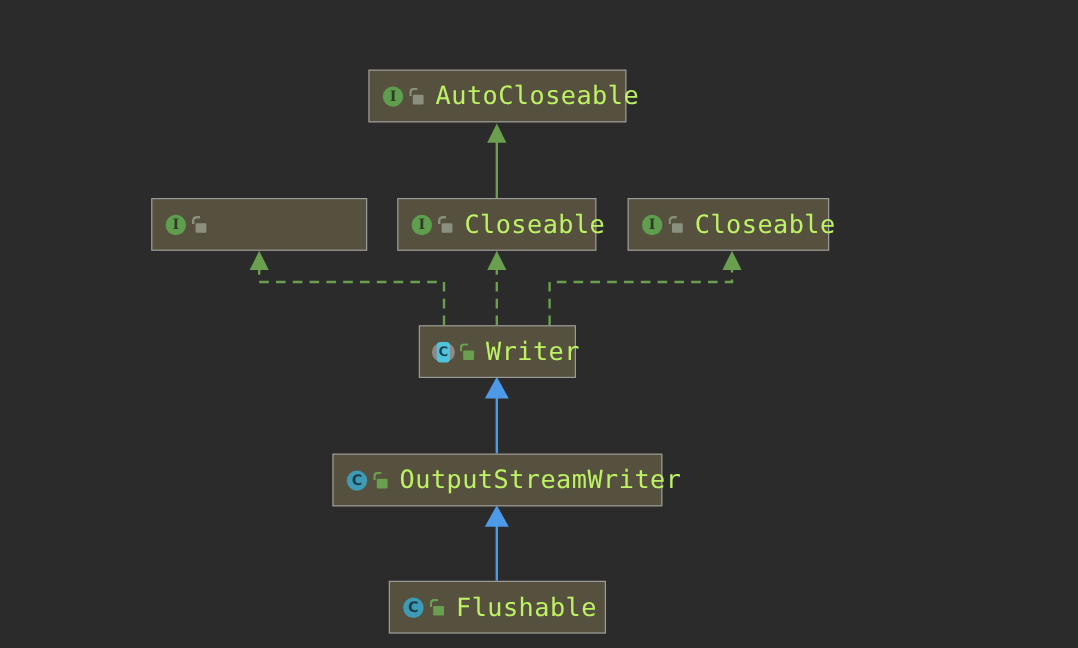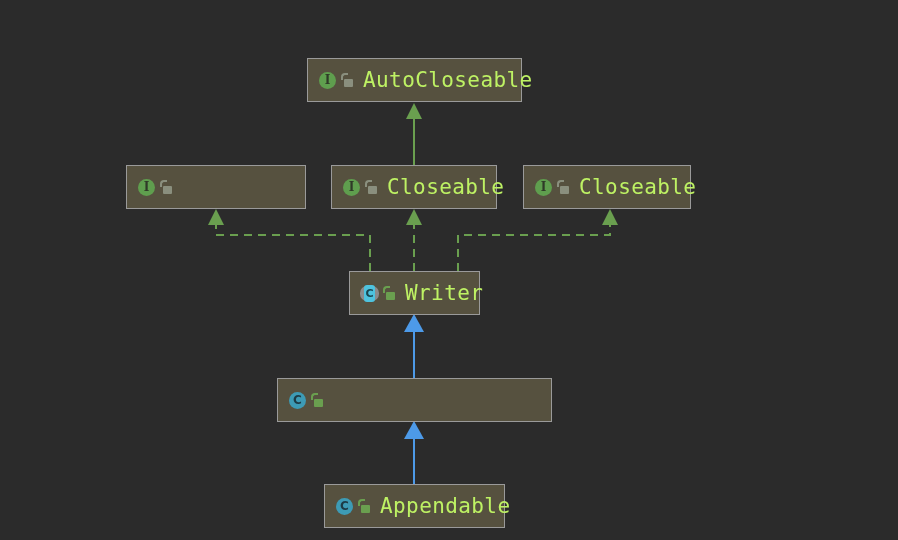--- a/index.html
+++ b/index.html
@@ -281,29 +281,30 @@
     <span class="icons">
       <span class="type-icon icon-class">
         <span class="disc"></span>
           <span class="glyph">C</span>
       </span>
       <span class="vis-icon vis-green">
         <span class="shackle"></span>
           <span class="body"></span>
       </span>
     </span>
+    <span class="node-label">OutputStreamWriter</span>
   </div>
 
   <div class="node" style="left:324px; top:484px; width:181px;">
     <span class="icons">
       <span class="type-icon icon-class">
         <span class="disc"></span>
           <span class="glyph">C</span>
       </span>
       <span class="vis-icon vis-green">
         <span class="shackle"></span>
           <span class="body"></span>
       </span>
     </span>
-    <span class="node-label">Appendable</span>
+    <span class="node-label">Flushable</span>
   </div>
 
 </div>
 
 </body></html>

